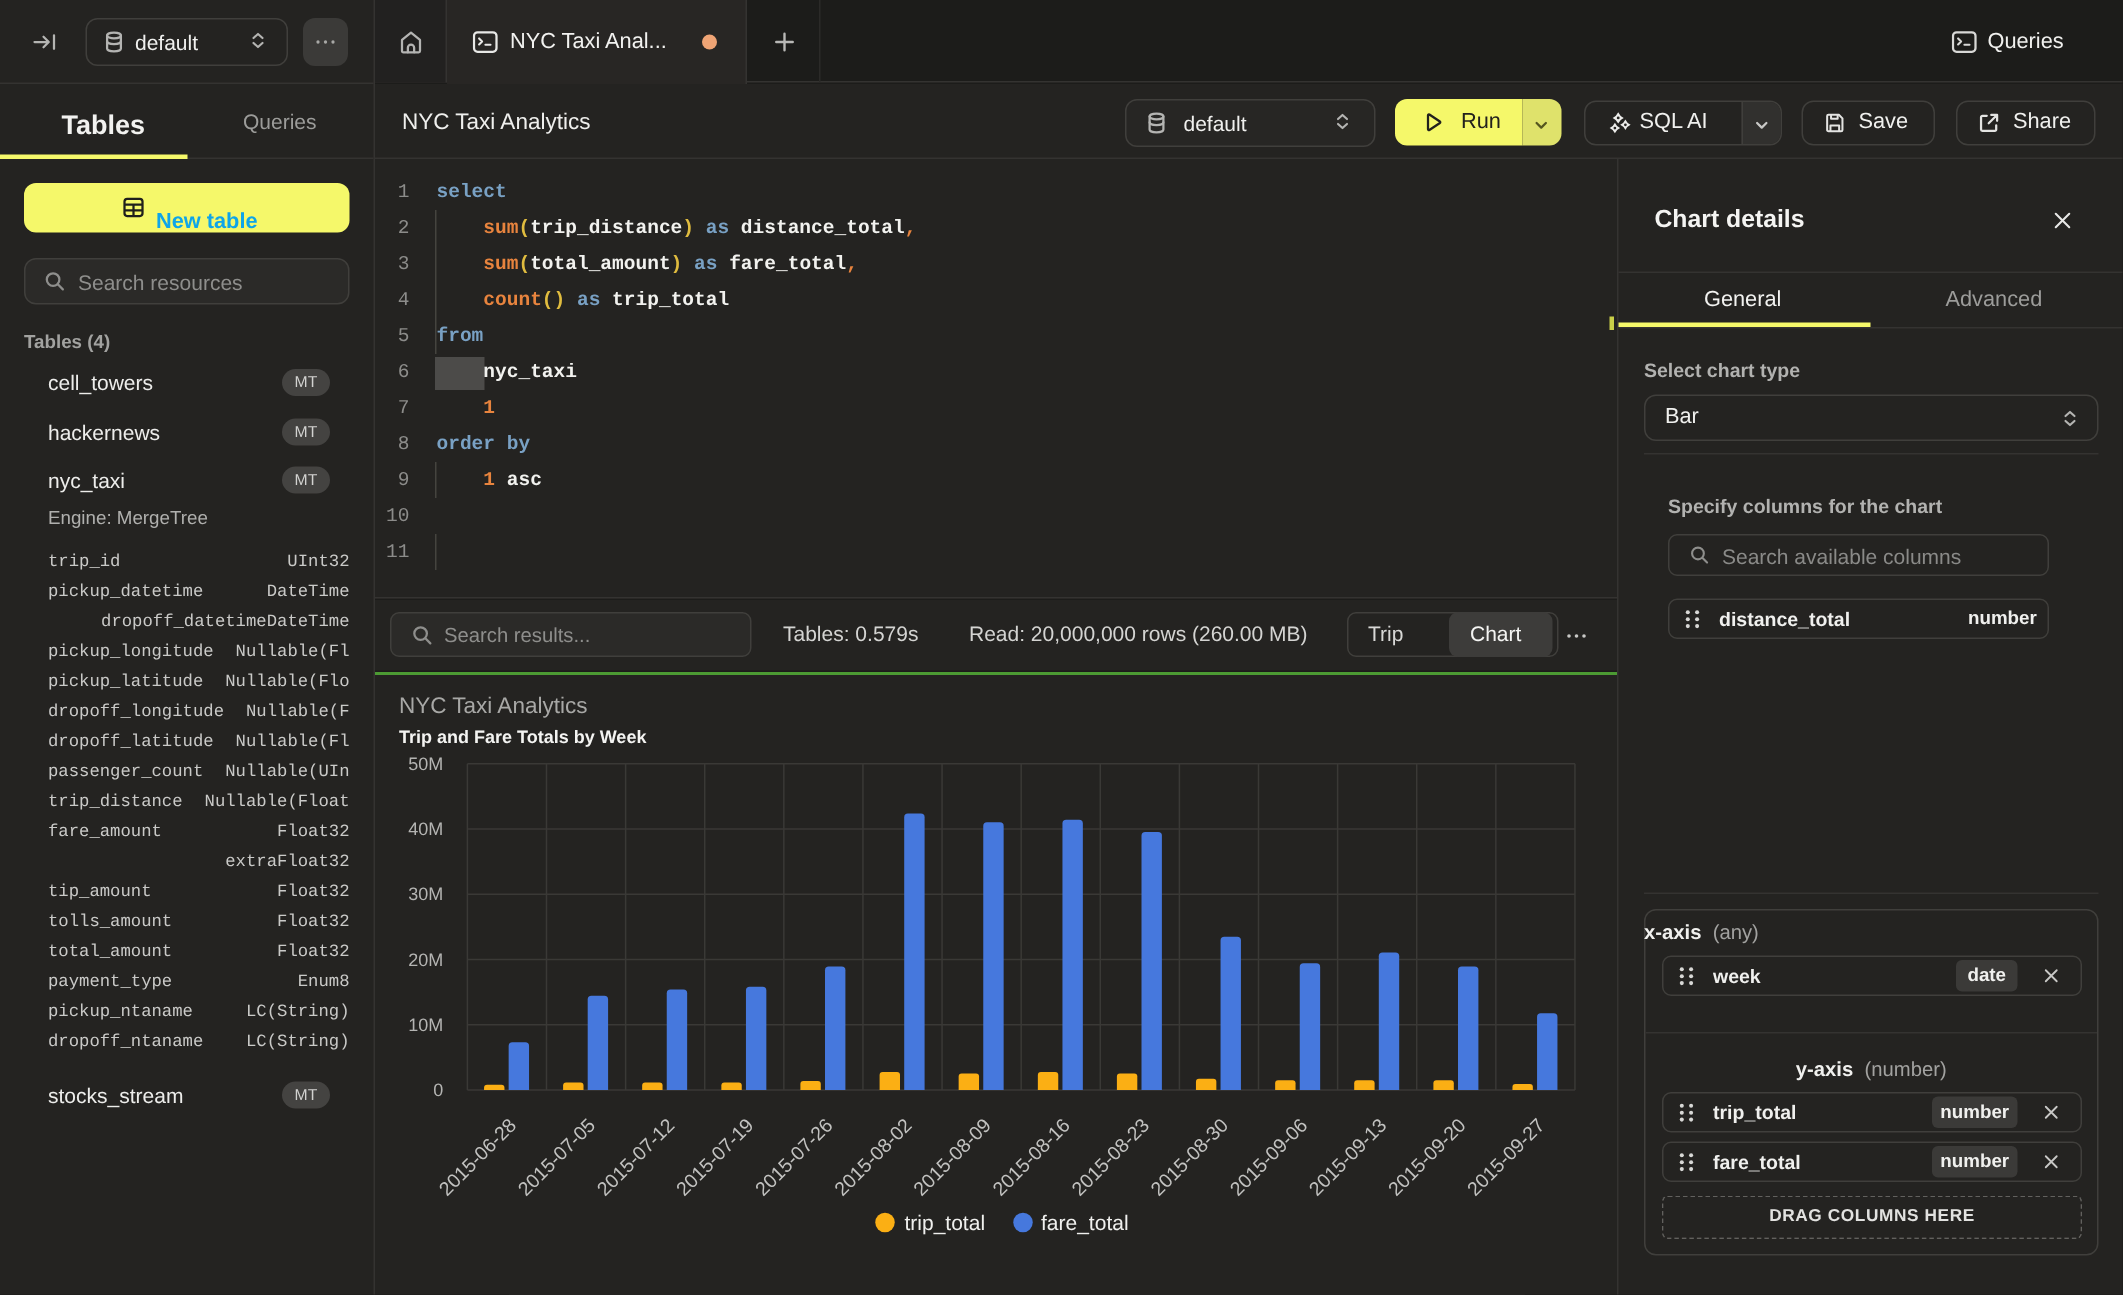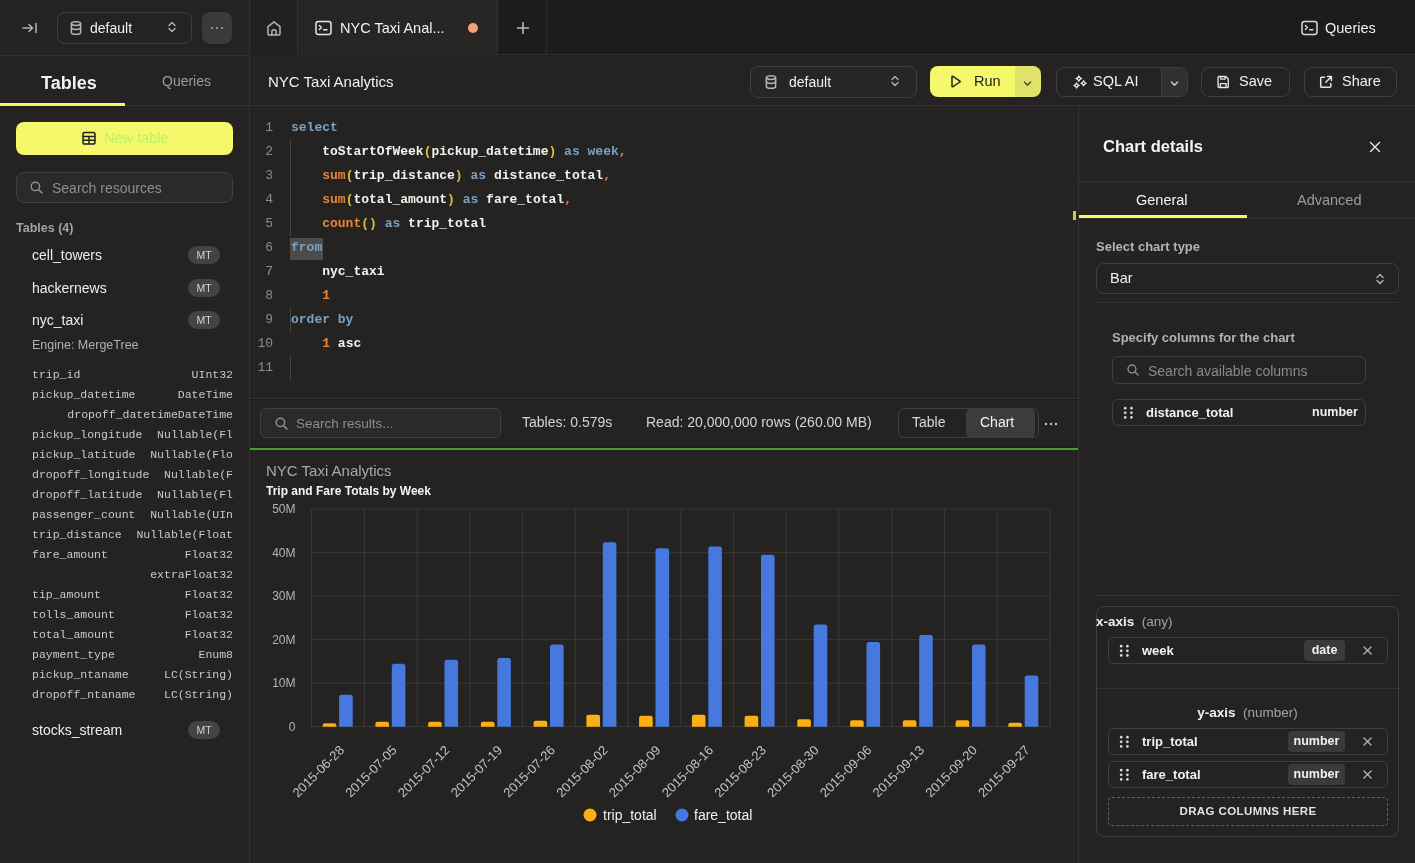--- a/index.html
+++ b/index.html
@@ -31,21 +31,21 @@
       </svg>
       <div class="abs" style="left:0;top:56px;width:249px;height:50px;border-bottom:1px solid #343331"></div>
       <div class="abs" style="left:41px;top:73px;white-space:nowrap;font-size:18px;font-weight:700;color:#f2f2f0">Tables</div>
       <div class="abs" style="left:162px;top:73px;white-space:nowrap;font-size:14px;color:#9c9c9a">Queries</div>
       <div class="abs" style="left:0px;top:103px;width:124.5px;height:3px;background:#f5f86a"></div>
       <div class="abs" style="left:16px;top:122px;width:217px;height:33px;background:#f5f86a;border-radius:8px"></div>
       <svg class="abs" style="left:81px;top:130px" width="16" height="16" viewBox="0 0 16 16">
         <rect x="2" y="2.5" width="12" height="11.5" rx="1.8" fill="none" stroke="#20201c" stroke-width="1.5"></rect>
         <path d="M2 6.4h12M2 10.2h12M8 6.4v7.6" stroke="#20201c" stroke-width="1.5" fill="none"></path>
       </svg>
-      <div class="abs" style="left:104px;top:130px;white-space:nowrap;font-size:14.5px;font-weight:400;color:#bef264">New table</div>
+      <div class="abs" style="left:104px;top:140px;white-space:nowrap;font-size:14.5px;font-weight:700;color:#0ea5e9">New table</div>
       <div class="abs" style="left:16px;top:172px;width:217px;height:31px;border:1px solid #403f3c;border-radius:8px;background:#2b2a28"></div>
       <svg class="abs" style="left:29px;top:180px" width="15" height="15" viewBox="0 0 15 15">
         <circle class="ic" cx="6.4" cy="6.4" r="4.2" style="stroke:#8e8e8c"></circle>
         <path class="ic" d="m9.7 9.7 3.2 3.2" style="stroke:#8e8e8c"></path>
       </svg>
       <div class="abs" style="left:52px;top:180px;white-space:nowrap;font-size:14px;color:#8e8e8c">Search resources</div>
       <div class="abs" style="left:16px;top:221px;white-space:nowrap;font-size:12.5px;font-weight:600;color:#a2a2a0">Tables (4)</div>
       <div class="abs" style="left:32px;top:247px;white-space:nowrap;font-size:14px;color:#ededeb">cell_towers</div>
       <div class="abs" style="left:188px;top:246px;width:32px;height:18px;background:#444341;border-radius:9px;text-align:center;line-height:18px;font-size:10.5px;font-weight:500;color:#d2d2d0">MT</div>
       <div class="abs" style="left:32px;top:280px;white-space:nowrap;font-size:14px;color:#ededeb">hackernews</div>
@@ -198,21 +198,20 @@
       <div style="height:24px;line-height:24px">5</div>
       <div style="height:24px;line-height:24px">6</div>
       <div style="height:24px;line-height:24px">7</div>
       <div style="height:24px;line-height:24px">8</div>
       <div style="height:24px;line-height:24px">9</div>
       <div style="height:24px;line-height:24px">10</div>
       <div style="height:24px;line-height:24px">11</div>
     </div>
     <div class="abs" style="left:291px;top:116px;font-family:'Liberation Mono',monospace;font-size:13px;font-weight:700">
       <div style="height:24px;line-height:24px;white-space:pre"><span style="color:#79a1c4">select</span></div>
-      <div style="height:24px;line-height:24px;white-space:pre">    <span style="color:#f2f2ef">toStartOfWeek</span><span style="color:#e0bc3f">(</span><span style="color:#f2f2ef">pickup_datetime</span><span style="color:#e0bc3f">)</span> <span style="color:#79a1c4">as</span> <span style="color:#79a1c4">week</span><span style="color:#e8843e">,</span></div>
       <div style="height:24px;line-height:24px;white-space:pre">    <span style="color:#e8843e">sum</span><span style="color:#e0bc3f">(</span><span style="color:#f2f2ef">trip_distance</span><span style="color:#e0bc3f">)</span> <span style="color:#79a1c4">as</span> <span style="color:#f2f2ef">distance_total</span><span style="color:#e8843e">,</span></div>
       <div style="height:24px;line-height:24px;white-space:pre">    <span style="color:#e8843e">sum</span><span style="color:#e0bc3f">(</span><span style="color:#f2f2ef">total_amount</span><span style="color:#e0bc3f">)</span> <span style="color:#79a1c4">as</span> <span style="color:#f2f2ef">fare_total</span><span style="color:#e8843e">,</span></div>
       <div style="height:24px;line-height:24px;white-space:pre">    <span style="color:#e8843e">count</span><span style="color:#e0bc3f">()</span> <span style="color:#79a1c4">as</span> <span style="color:#f2f2ef">trip_total</span></div>
       <div style="height:24px;line-height:24px;white-space:pre"><span style="color:#79a1c4">from</span></div>
       <div style="height:24px;line-height:24px;white-space:pre">    <span style="color:#f2f2ef">nyc_taxi</span></div>
       <div style="height:24px;line-height:24px;white-space:pre">    <span style="color:#e8843e">1</span></div>
       <div style="height:24px;line-height:24px;white-space:pre"><span style="color:#79a1c4">order by</span></div>
       <div style="height:24px;line-height:24px;white-space:pre">    <span style="color:#e8843e">1</span> <span style="color:#f2f2ef">asc</span></div>
     </div>
     <div class="abs" style="left:290px;top:140px;width:1px;height:96px;background:#45443f"></div>
@@ -223,21 +222,21 @@
     <div class="abs" style="left:260px;top:408px;width:241px;height:30px;border:1px solid #403f3c;border-radius:6px;background:#2b2a28"></div>
     <svg class="abs" style="left:274px;top:416px" width="15" height="15" viewBox="0 0 15 15">
       <circle class="ic" cx="6.4" cy="6.4" r="4.2" style="stroke:#8e8e8c"></circle>
       <path class="ic" d="m9.7 9.7 3.2 3.2" style="stroke:#8e8e8c"></path>
     </svg>
     <div class="abs" style="left:296px;top:416px;white-space:nowrap;font-size:13.5px;color:#8e8e8c">Search results...</div>
     <div class="abs" style="left:522px;top:414px;white-space:nowrap;font-size:14px;color:#d4d4d2">Tables: 0.579s</div>
     <div class="abs" style="left:646px;top:414px;white-space:nowrap;font-size:14px;color:#d4d4d2">Read: 20,000,000 rows (260.00 MB)</div>
     <div class="abs" style="left:898px;top:408px;width:141px;height:30px;border:1px solid #403f3c;border-radius:6px"></div>
     <div class="abs" style="left:966px;top:408px;width:69px;height:30px;background:#3d3c3a;border-radius:6px"></div>
-    <div class="abs" style="left:912px;top:414px;white-space:nowrap;font-size:14px;color:#d8d8d6">Table</div>
+    <div class="abs" style="left:912px;top:414px;white-space:nowrap;font-size:14px;color:#d8d8d6">Trip</div>
     <div class="abs" style="left:980px;top:414px;white-space:nowrap;font-size:14px;font-weight:500;color:#f4f4f2">Chart</div>
     <svg class="abs" style="left:1043px;top:416px" width="16" height="16" viewBox="0 0 16 16">
       <circle cx="3" cy="8" r="1.2" fill="#c8c8c6"></circle>
       <circle cx="8" cy="8" r="1.2" fill="#c8c8c6"></circle>
       <circle cx="13" cy="8" r="1.2" fill="#c8c8c6"></circle>
     </svg>
     <div class="abs" style="left:250px;top:447.5px;width:828px;height:2.5px;background:#4c9a33"></div>
     <div class="abs" style="left:250px;top:449.5px;width:828px;height:413.5px;background:#242321"></div>
     <div class="abs" style="left:266px;top:462px;white-space:nowrap;font-size:15px;color:#a8a8a6">NYC Taxi Analytics</div>
     <div class="abs" style="left:266px;top:484px;white-space:nowrap;font-size:12px;font-weight:700;color:#f4f4f2">Trip and Fare Totals by Week</div>

